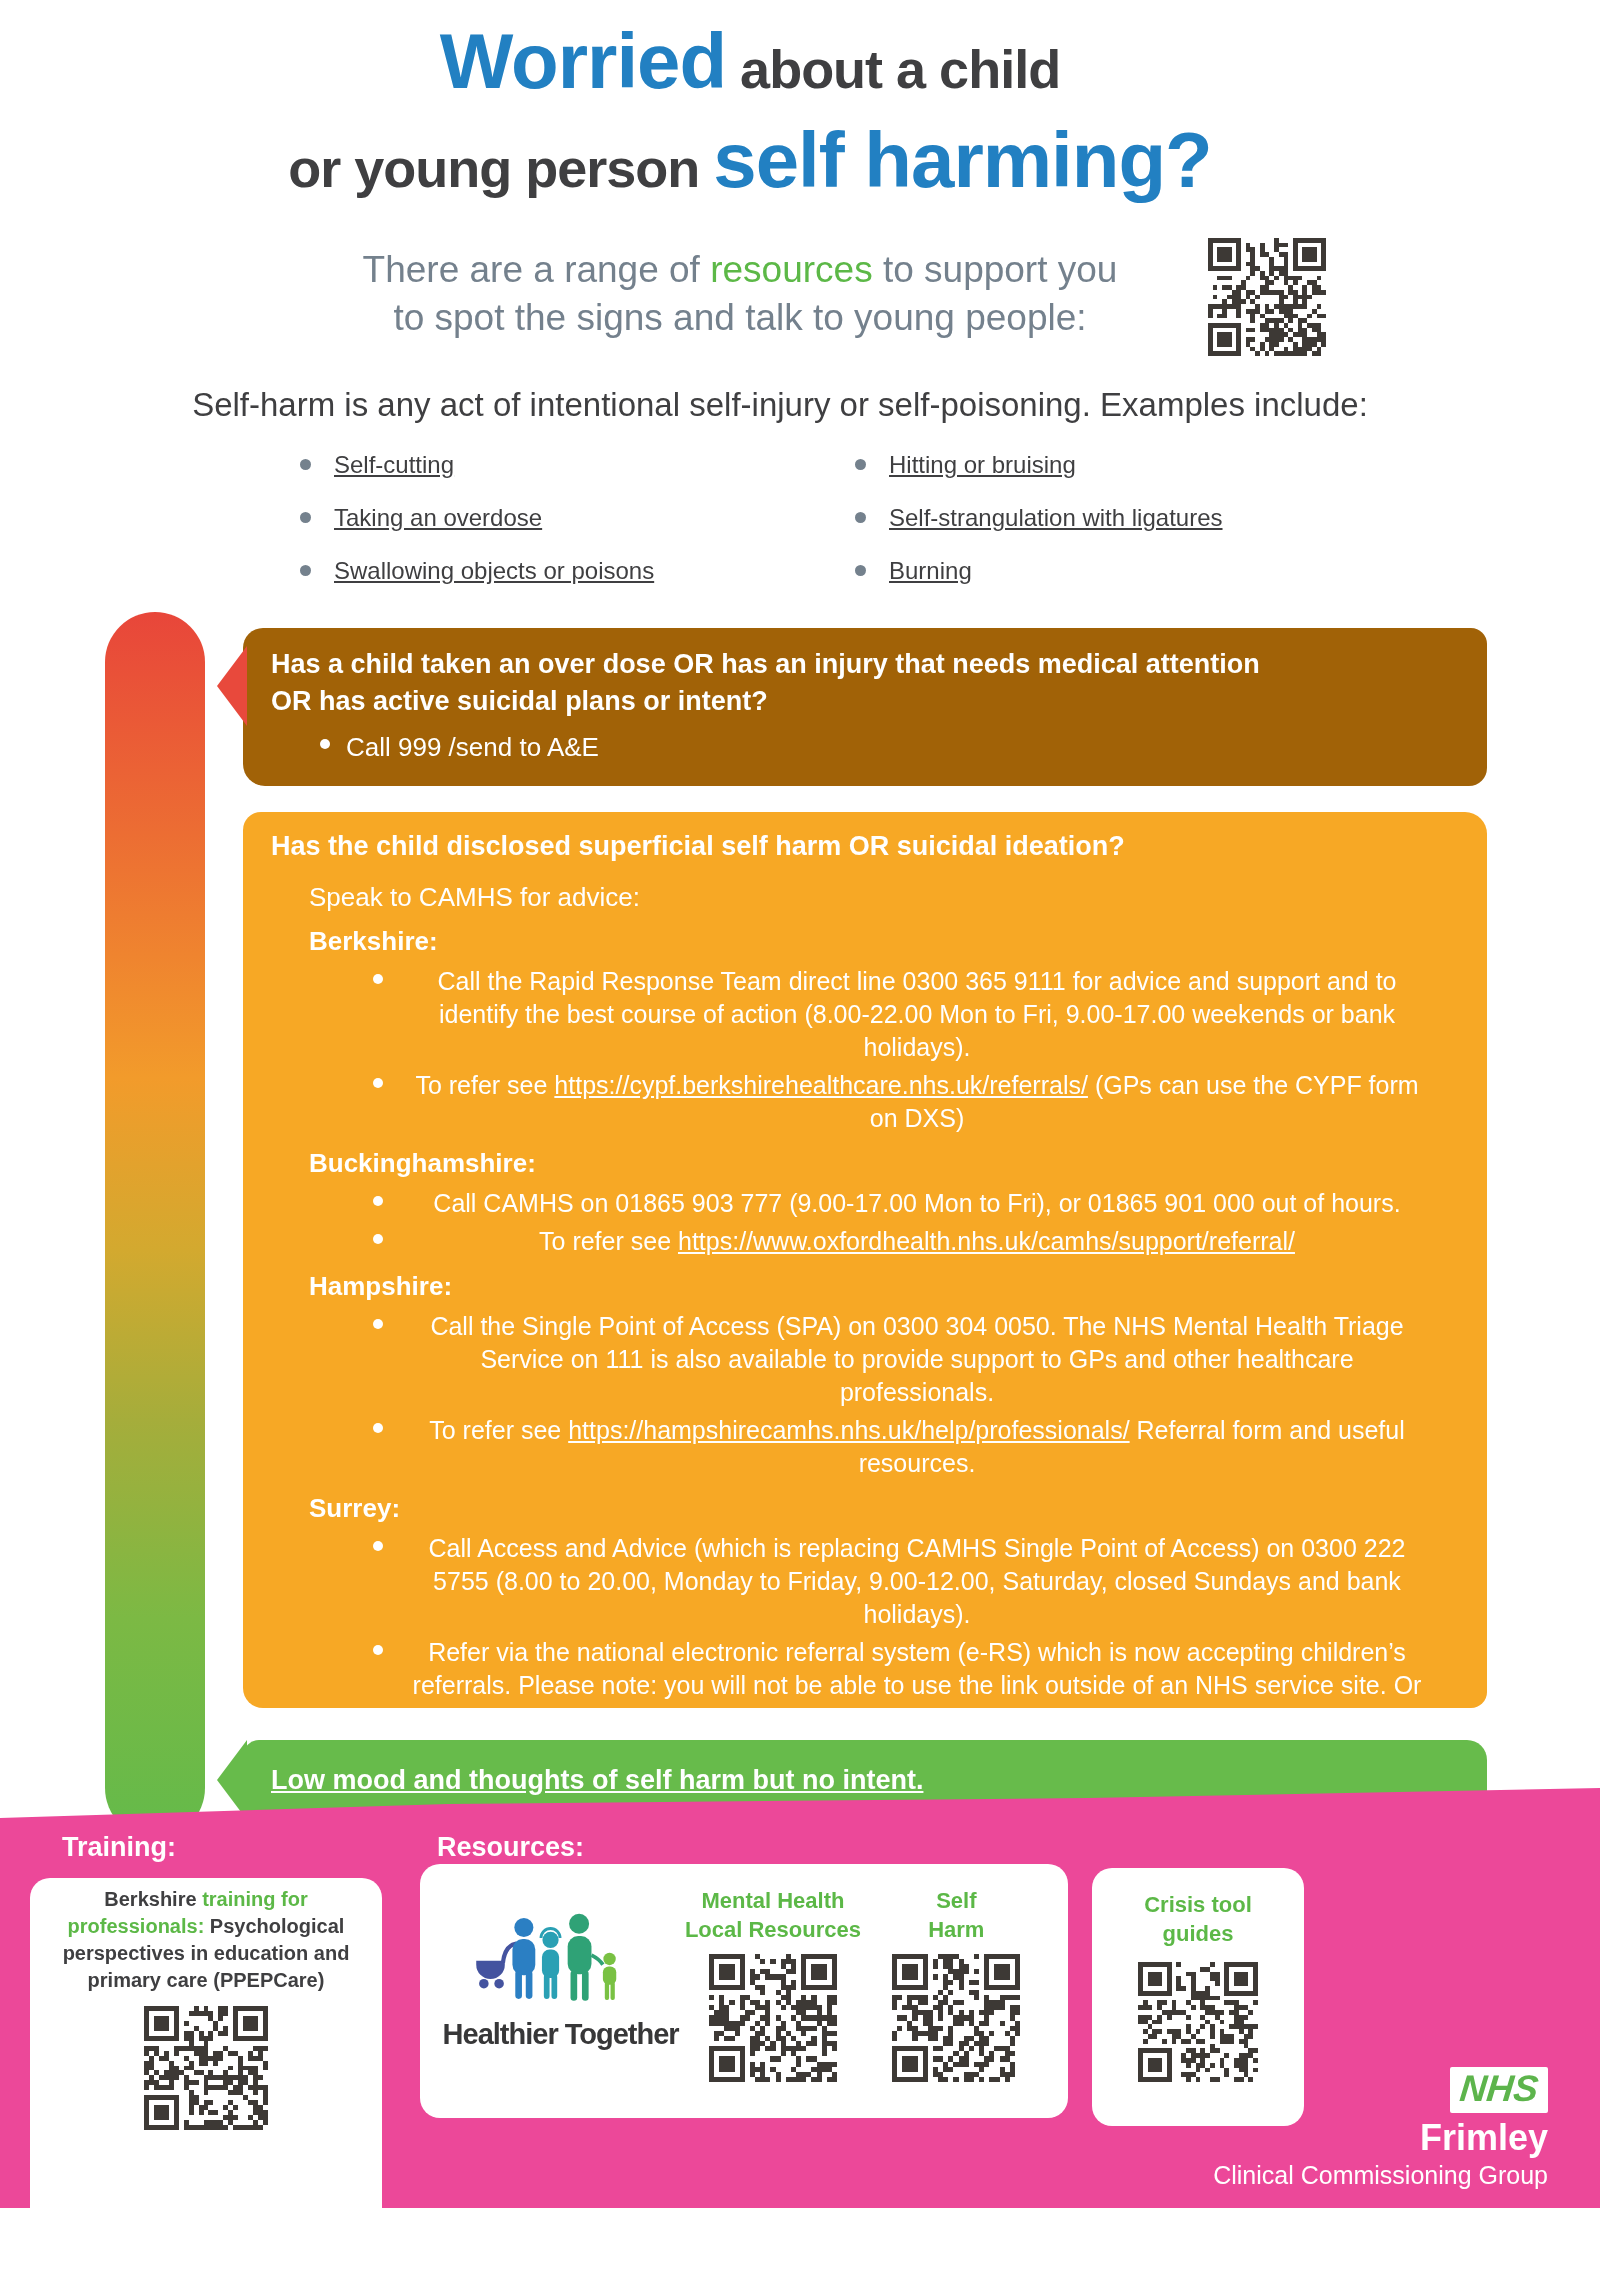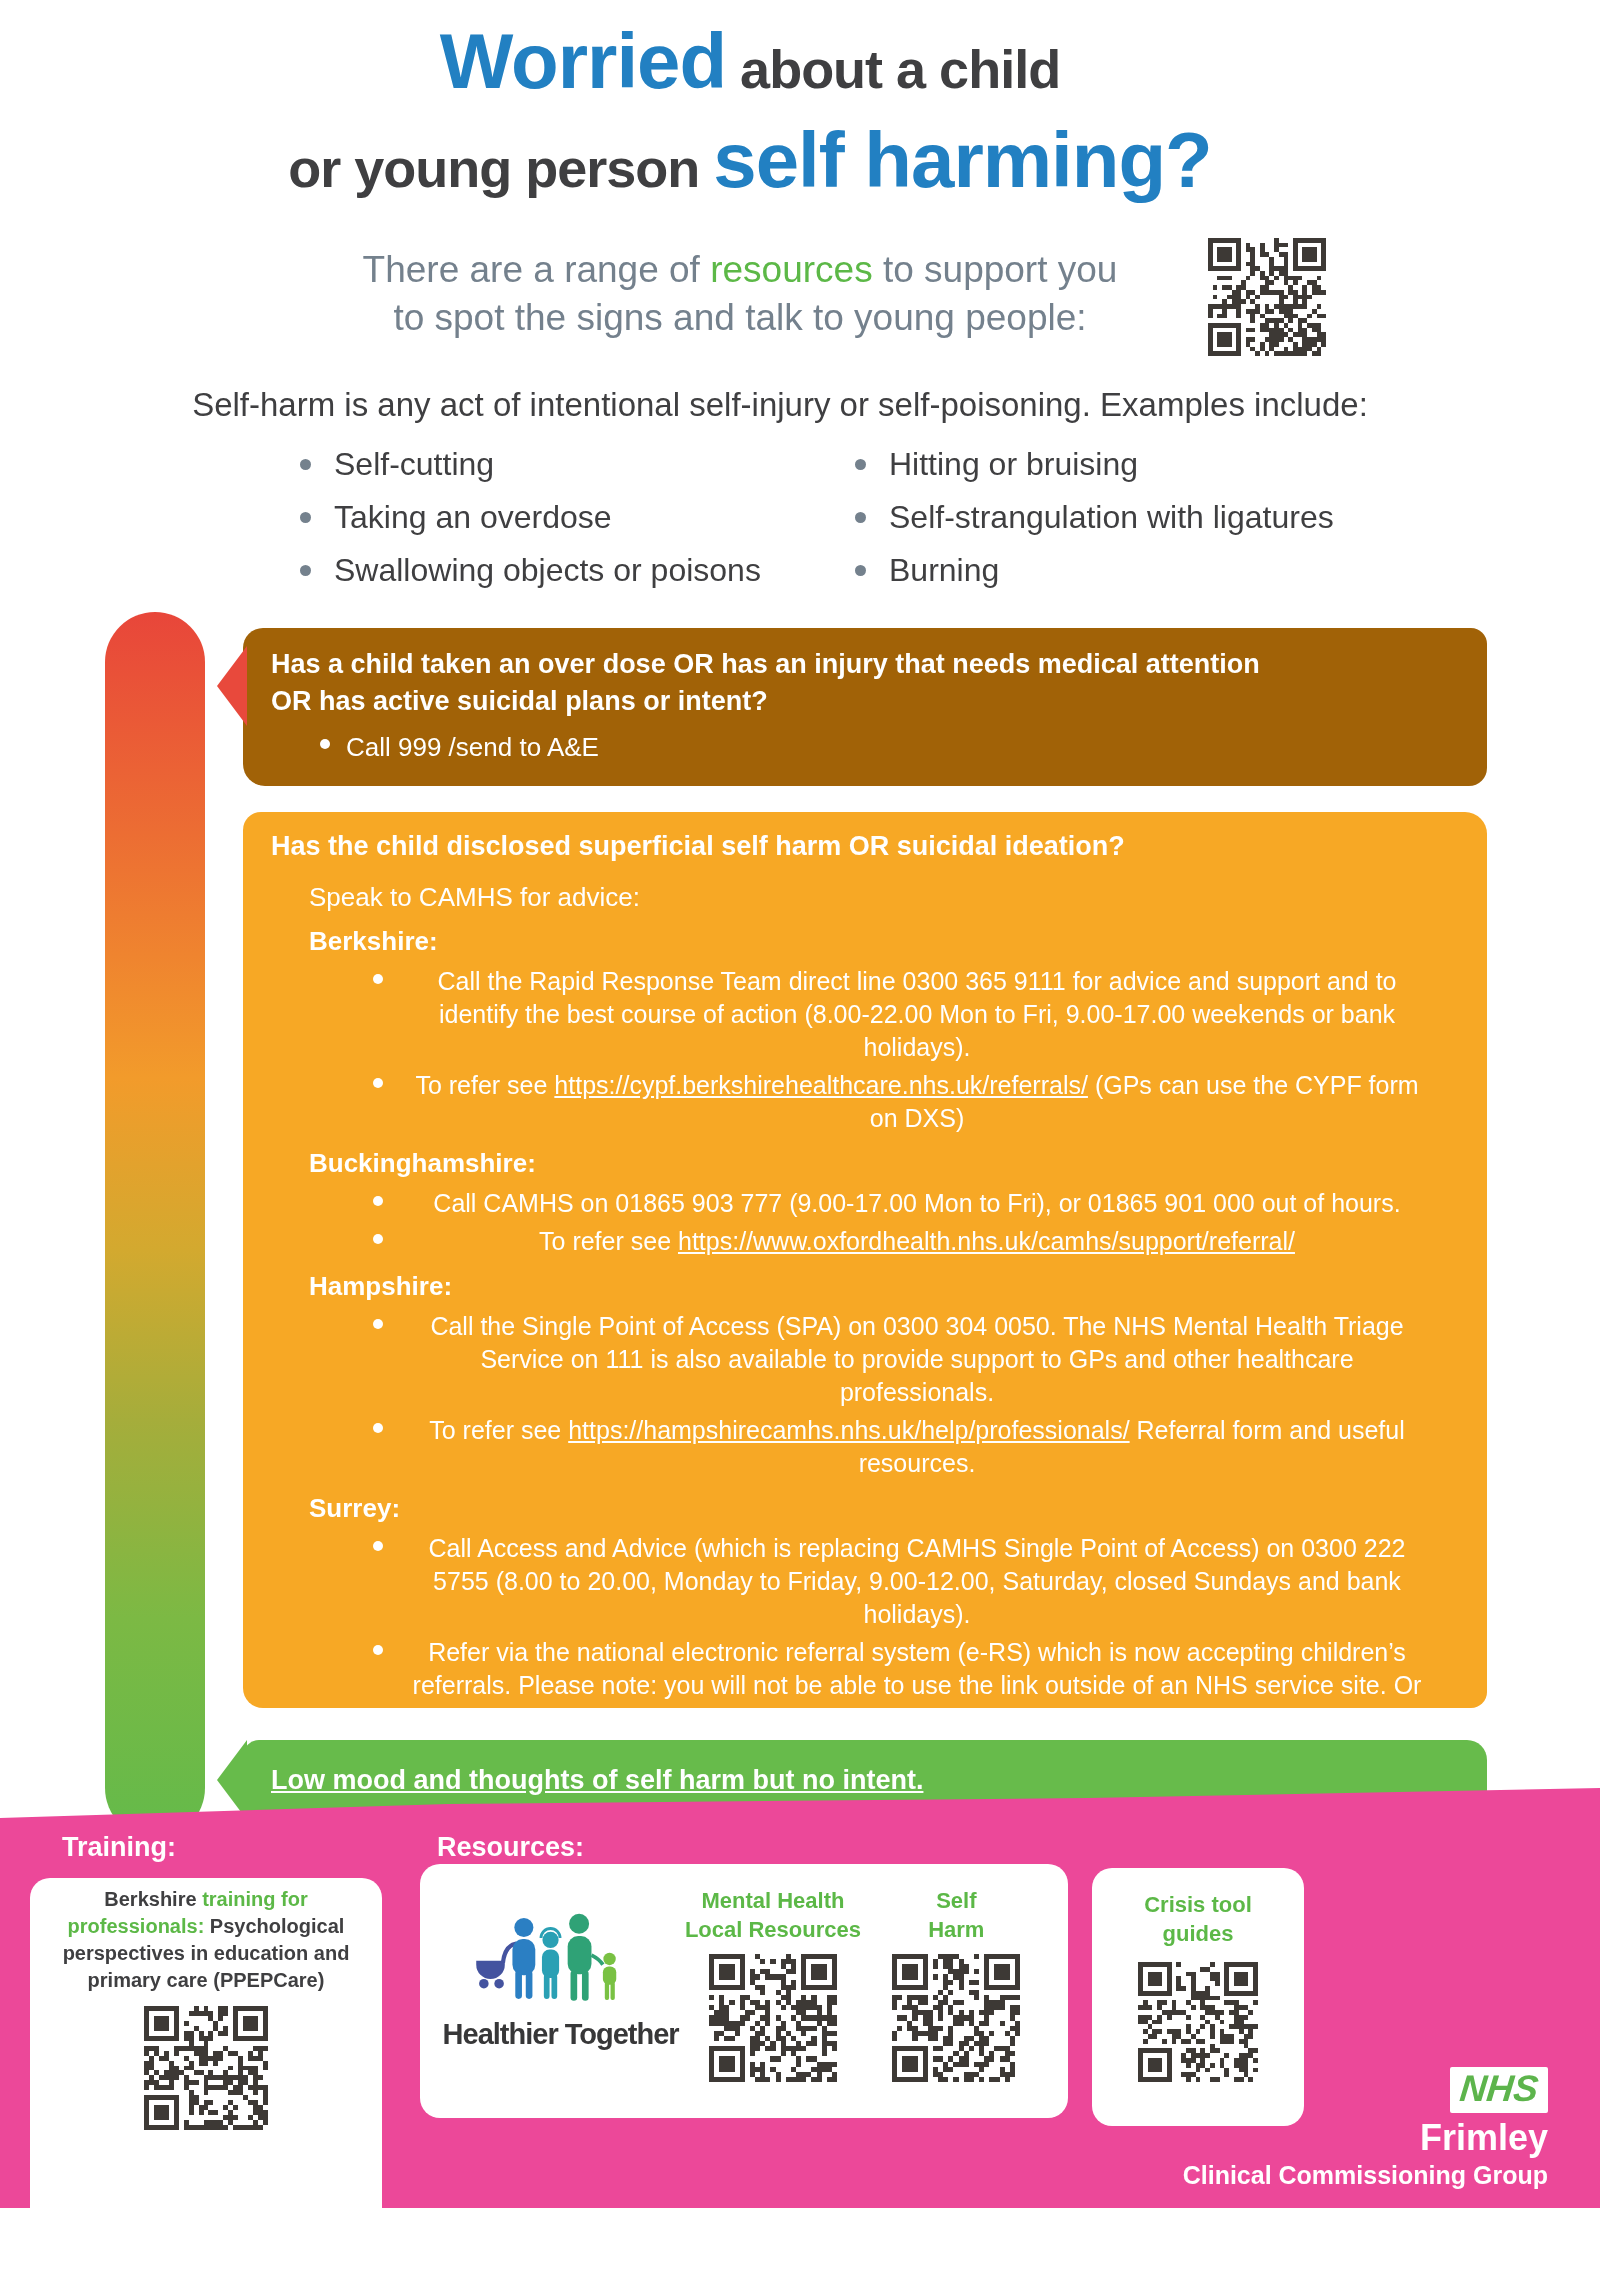--- a/index.html
+++ b/index.html
@@ -18,21 +18,21 @@
            color:#74818d; font-size:37px; line-height:48px; }
   .intro .green { color:#5cb847; }
   .qr-top { position:absolute; left:1208px; top:238px; width:118px; height:118px; }
 
   
   .definition { position:absolute; top:386px; left:0; width:1560px; text-align:center;
                 color:#3f3f41; font-size:33px; }
   .examples { position:absolute; top:448px; left:300px; display:flex; }
   .examples ul { list-style:none; }
   .examples .col1 { width:555px; }
-  .examples li { position:relative; padding-left:34px; color:#3f3f41; font-size:32px; line-height:33px; margin-bottom:20px; }
+  .examples li { position:relative; padding-left:34px; color:#3f3f41; font-size:24px; line-height:33px; margin-bottom:20px;text-decoration:underline; }
   .examples li::before { content:""; position:absolute; left:0; top:11px; width:11px; height:11px;
                          border-radius:50%; background:#74818d; }
 
   
   .vbar { position:absolute; left:105px; top:612px; width:100px; height:1226px; border-radius:52px;
           background:linear-gradient(180deg,#e8463a 0%,#ec6d33 18%,#f29b2b 38%,#d3a92f 52%,#a5ad3b 66%,#7cb944 82%,#64ba4a 100%); }
 
   
   .banner { position:absolute; left:243px; width:1244px; color:#ffffff; }
   .tail { position:absolute; width:30px; height:80px; left:-26px;
@@ -85,21 +85,21 @@
   .qr-col .qr { width:128px; height:128px; margin:10px auto 0 auto; }
 
   .card-crisis { left:1092px; top:80px; width:212px; height:258px; padding:22px 10px; text-align:center; }
   .card-crisis .qr-label { color:#5cb847; font-size:22px; line-height:29px; font-weight:bold; }
   .card-crisis .qr { width:120px; height:120px; margin:14px auto 0 auto; }
 
   .nhs-block { position:absolute; right:52px; bottom:18px; text-align:right; }
   .nhs-box { display:inline-block; background:#ffffff; padding:1px 10px 3px 10px; border-radius:2px; }
   .nhs-box span { display:inline-block; color:#5db44c; font-weight:bold; font-style:italic; font-size:37px; transform:skewX(-6deg); }
   .nhs-region { color:#ffffff; font-size:36px; font-weight:bold; margin-top:4px; }
-  .nhs-org { color:#ffffff; font-size:25px; font-weight:bold; margin-top:2px; }
+  .nhs-org { color:#ffffff; font-size:25px; font-weight:normal; margin-top:2px; }
 
   .qr svg { display:block; width:100%; height:100%; }
 </style>
 </head>
 <body>
 
 <div id="page">
 
   <div class="title-block">
     <div class="title-line1"><span class="title-blue">Worried</span><span> about a child</span></div>

